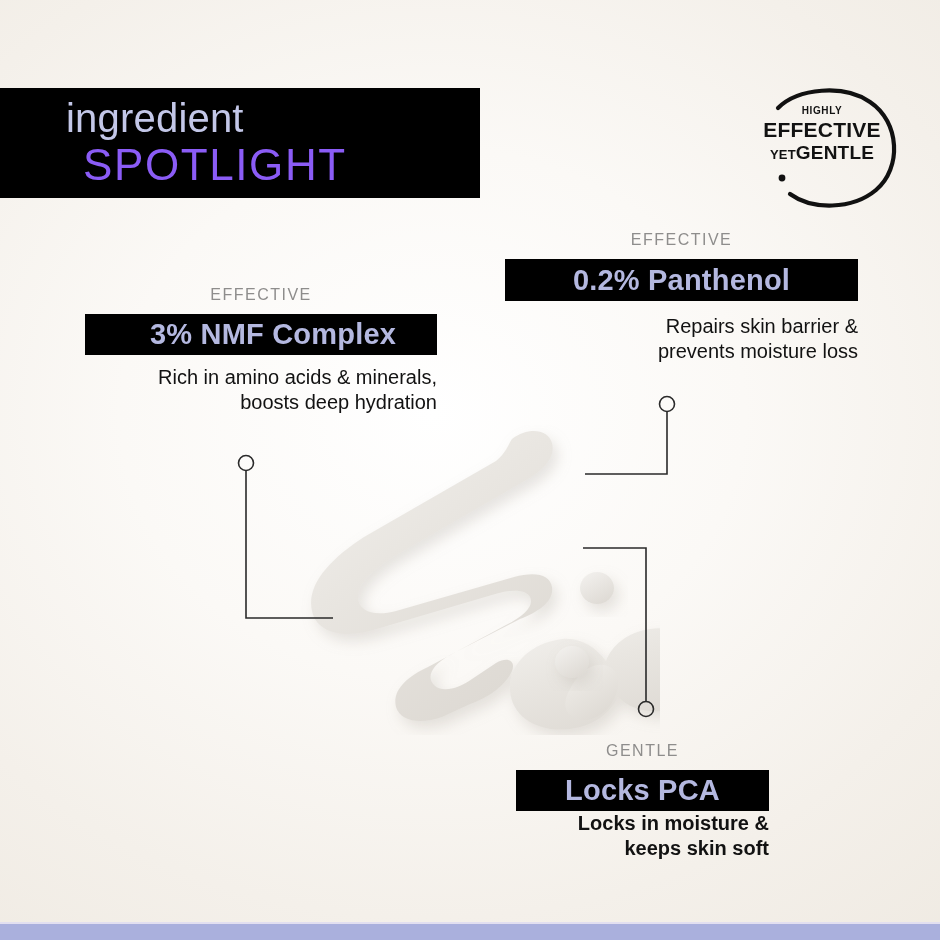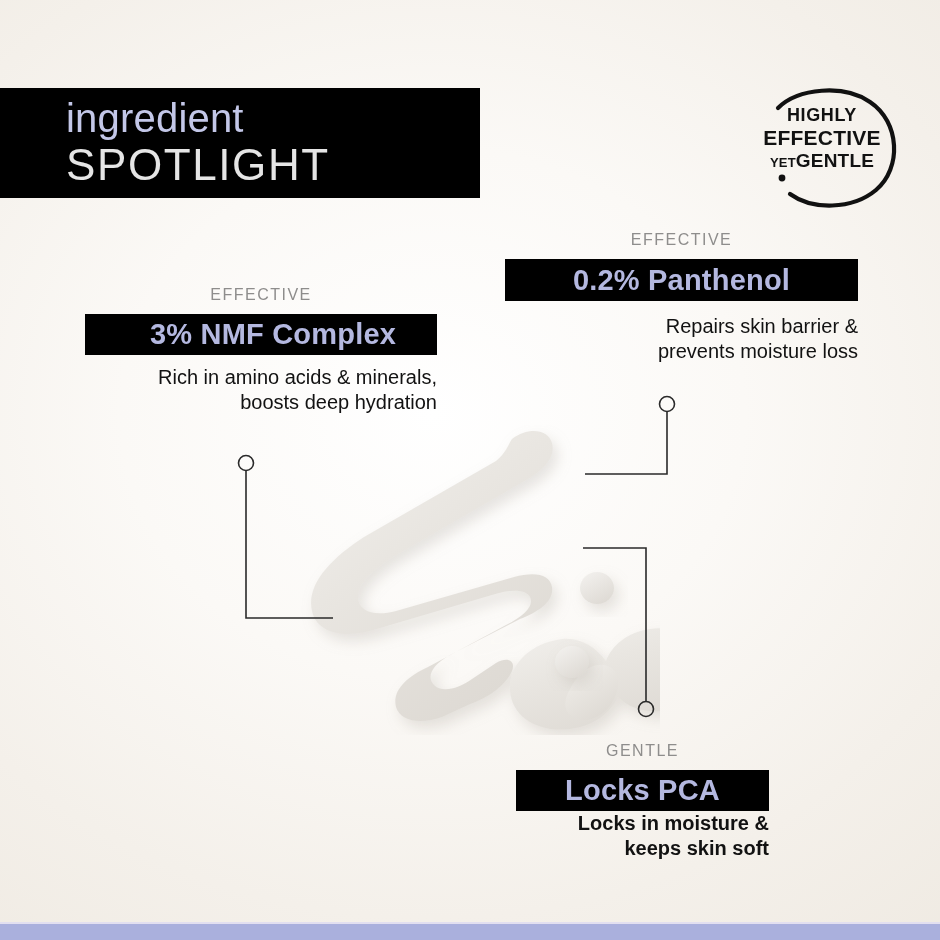--- a/index.html
+++ b/index.html
@@ -37,43 +37,44 @@
     padding:8px 0 0 66px;
   }
   #title-line1 {
     color:#c3c7e8;
     font-size:40px;
     font-weight:400;
     letter-spacing:0.2px;
     line-height:44px;
   }
   #title-line2 {
-    color:#e5e5e5;
+    color:#8b5cf6;
     font-size:44px;
     font-weight:400;
     letter-spacing:1.6px;
     line-height:50px;
+    margin-left:17px;
   }
 
   
   #badge {
     position:absolute;
     left:752px; top:86px;
     width:152px; height:128px;
   }
   #badge svg { position:absolute; left:0; top:0; }
   #badge-text {
     position:absolute;
     left:6px; top:20px;
     width:128px;
     text-align:center;
     color:#121212;
     line-height:1;
   }
-  .badge-l1 { font-size:18px; font-weight:700; letter-spacing:0.6px; }
+  .badge-l1 { font-size:10px; font-weight:700; letter-spacing:0.6px; }
   .badge-l2 { font-size:21px; font-weight:700; letter-spacing:0.2px; margin-top:3px; }
   .badge-l3 { font-size:19px; font-weight:700; letter-spacing:0.2px; margin-top:3px; }
   .badge-l3 .small { font-size:13px; }
 
   
   #cream { position:absolute; left:300px; top:425px; }
 
   
   #connectors { position:absolute; left:0; top:0; }
 

